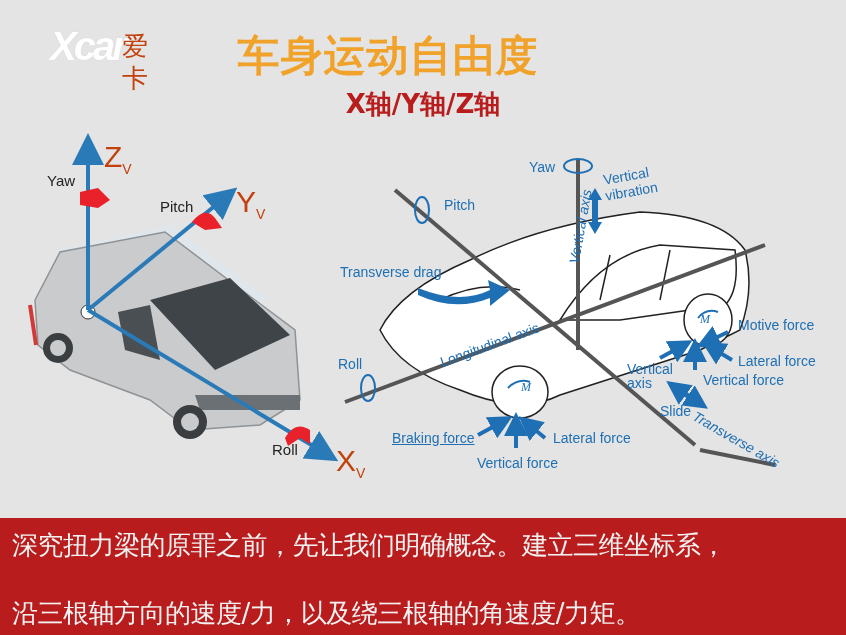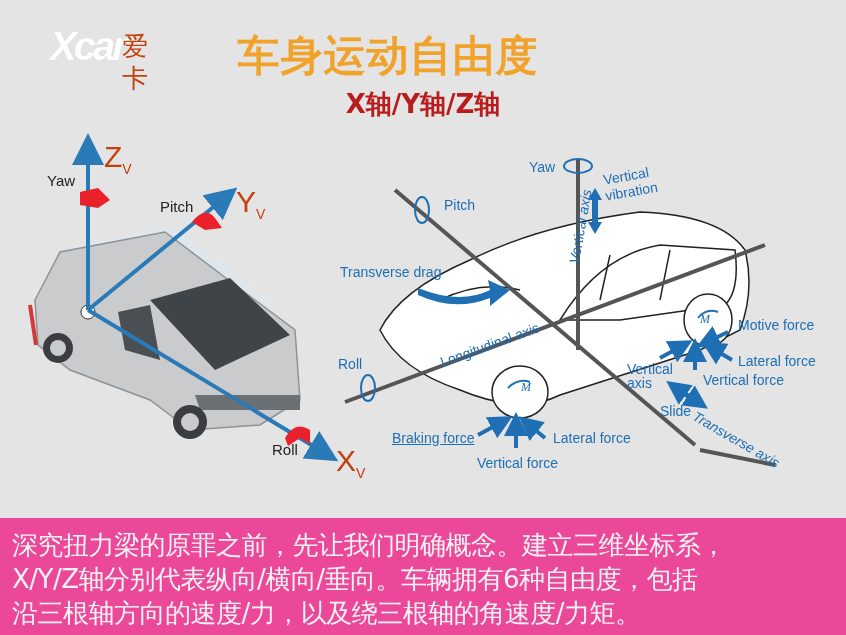--- a/index.html
+++ b/index.html
@@ -9,21 +9,21 @@
   #logo .mark{position:absolute;left:16px;top:0;font:italic 900 40px "Liberation Sans",sans-serif;color:#fff;letter-spacing:-3px;line-height:48px;text-shadow:0 0 1px #ccc;margin-left:20px;}
   #logo .cn{position:absolute;left:108px;top:8px;font:500 26px "DejaVu Sans",sans-serif;color:#c2410c;line-height:32px;letter-spacing:1px;}
   #title{left:0;width:776px;top:30px;text-align:center;font:900 42px "DejaVu Sans",sans-serif;color:#f0a22a;letter-spacing:1px;line-height:52px;}
   #subtitle{left:0;width:846px;top:88px;text-align:center;font:900 26px "DejaVu Sans",sans-serif;color:#b91c1c;line-height:32px;}
   svg.diagram{position:absolute;left:0;top:0;}
   .lbl{position:absolute;font-family:"Liberation Sans",sans-serif;white-space:nowrap;}
   .blk{color:#222;font-size:15px;}
   .blue{color:#1e6fb4;font-size:14px;}
   .axlbl{color:#c2410c;font-size:30px;}
   .axlbl sub{font-size:14px;}
-  #caption{left:0;top:518px;width:846px;height:117px;background:#ec4899;}
+  #caption{left:0;top:518px;width:846px;height:117px;background:#b91c1c;}
   #caption .line{position:absolute;left:12px;font:26px "DejaVu Sans",sans-serif;color:#f2f2f2;letter-spacing:-0.5px;line-height:34px;white-space:nowrap;}
 </style>
 </head>
 <body>
 
 <div id="logo" class="abs">
   <span class="mark">Xcar</span>
   <span class="cn">爱卡</span>
 </div>
 
@@ -128,15 +128,14 @@
 <div class="lbl blue" style="left:660px;top:403px;">Slide</div>
 <div class="lbl blue" style="left:698px;top:408px;transform:rotate(30deg);transform-origin:left top;font-style:italic;">Transverse axis</div>
 <div class="lbl blue" style="left:392px;top:430px;text-decoration:underline;">Braking force</div>
 <div class="lbl blue" style="left:553px;top:430px;">Lateral force</div>
 <div class="lbl blue" style="left:477px;top:455px;">Vertical force</div>
 <div class="lbl blue" style="left:521px;top:380px;font-family:'Liberation Serif',serif;font-style:italic;font-size:12px;">M</div>
 <div class="lbl blue" style="left:700px;top:312px;font-family:'Liberation Serif',serif;font-style:italic;font-size:12px;">M</div>
 
 <div id="caption" class="abs">
   <div class="line" style="top:10px;">深究扭力梁的原罪之前，先让我们明确概念。建立三维坐标系，</div>
-  <div class="line" style="top:44px;">X/Y/Z轴分别代表纵向/横向/垂向。车辆拥有6种自由度，包括</div>
   <div class="line" style="top:78px;">沿三根轴方向的速度/力，以及绕三根轴的角速度/力矩。</div>
 </div>
 
 </body></html>

